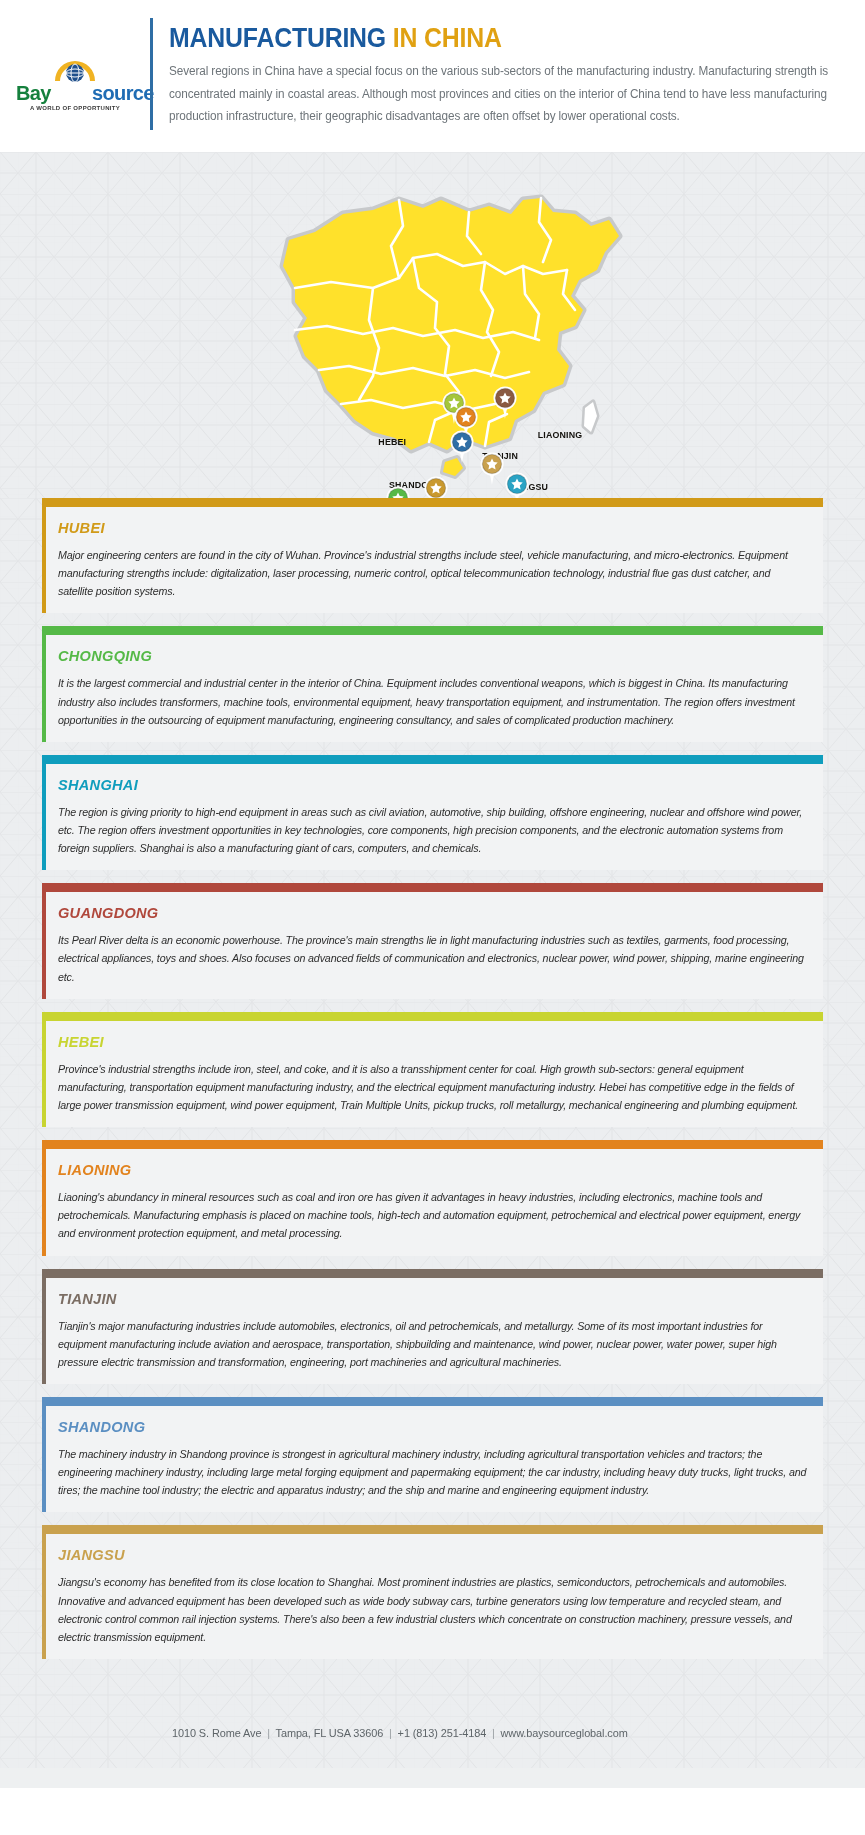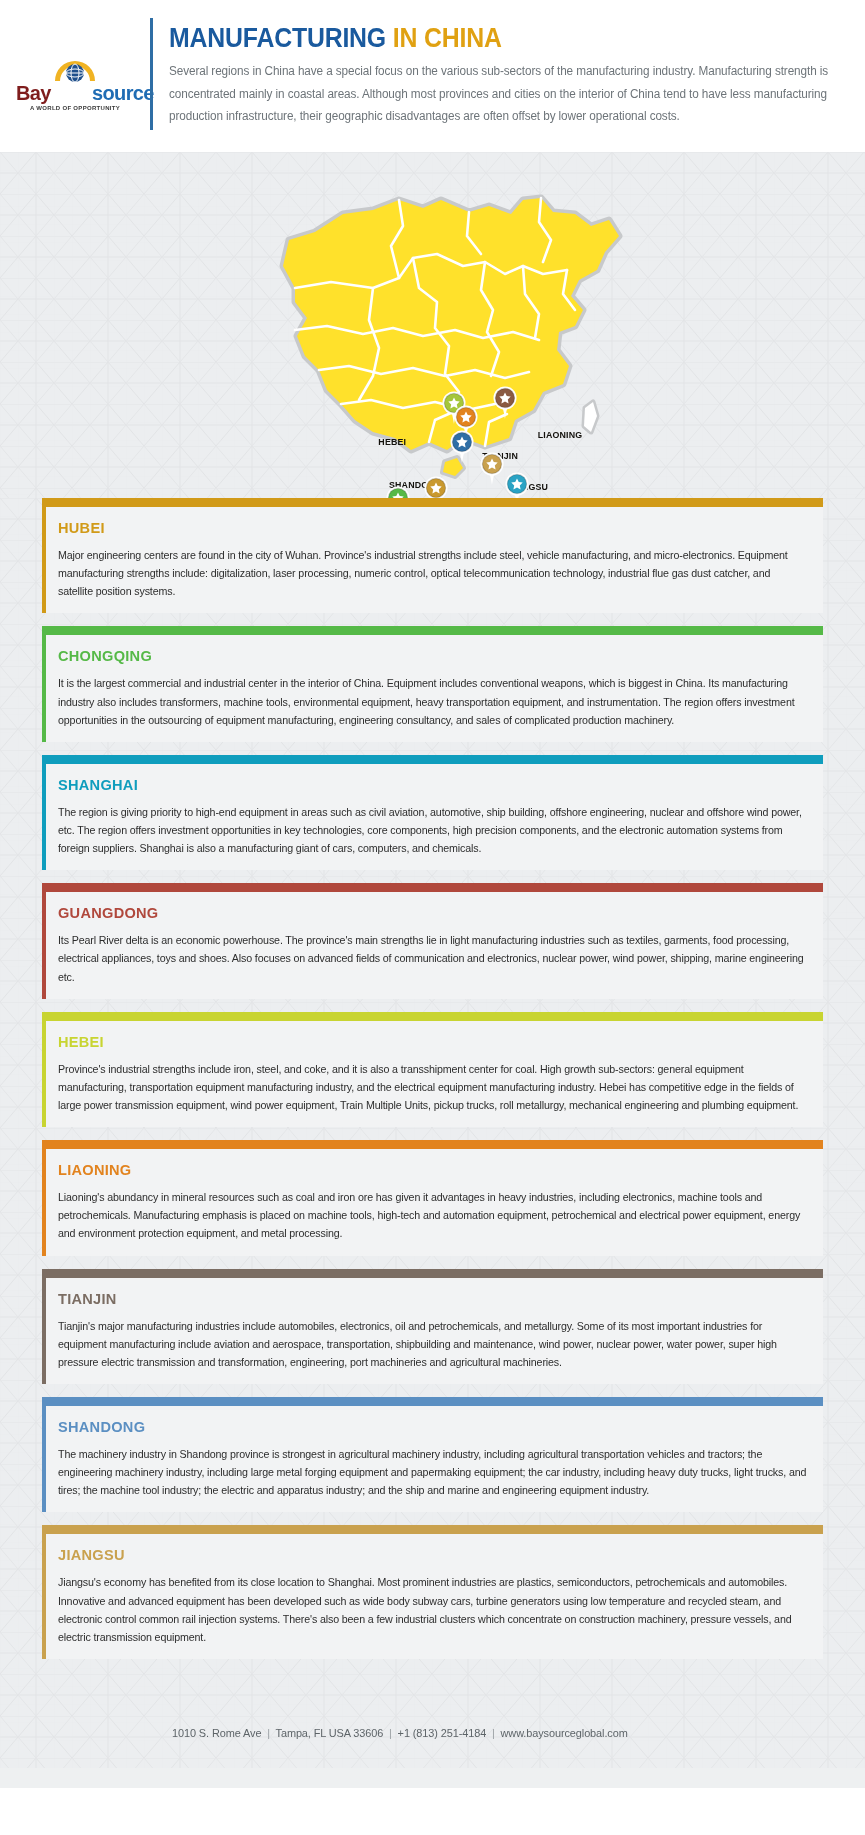--- a/index.html
+++ b/index.html
@@ -70,21 +70,21 @@
   
   .logo { width: 118px; text-align: center; }
   .logo-mark { display:block; margin: 0 auto 1px auto; }
   .logo-word {
     font-size: 20px;
     font-weight: 700;
     letter-spacing: -0.6px;
     line-height: 1;
     font-family: "Liberation Sans", sans-serif;
   }
-  .logo-bay { color: #7f1d1d; }
+  .logo-bay { color: #15803d; }
   .logo-source { color: #1f6cb4; margin-left: 41px; }
   .logo-tag {
     font-size: 6px;
     letter-spacing: 0.3px;
     color: #3a3a3a;
     margin-top: 2px;
     font-weight: 600;
   }
 
   
@@ -119,20 +119,21 @@
     white-space: nowrap;
     font-family: "Liberation Sans", sans-serif;
     transform: scaleX(0.93);
   }
 
   
   .sections {
     background: #eceef0;
     position: relative;
     padding: 0 42px 6px 42px;
+    font-style: italic;
   }
   .sections .grid-bg { position:absolute; inset:0; }
   .section {
     position: relative;
     margin-bottom: 13px;
     background: #f2f3f4;
     z-index: 2;
   }
   .section-bar {
     height: 9px;

